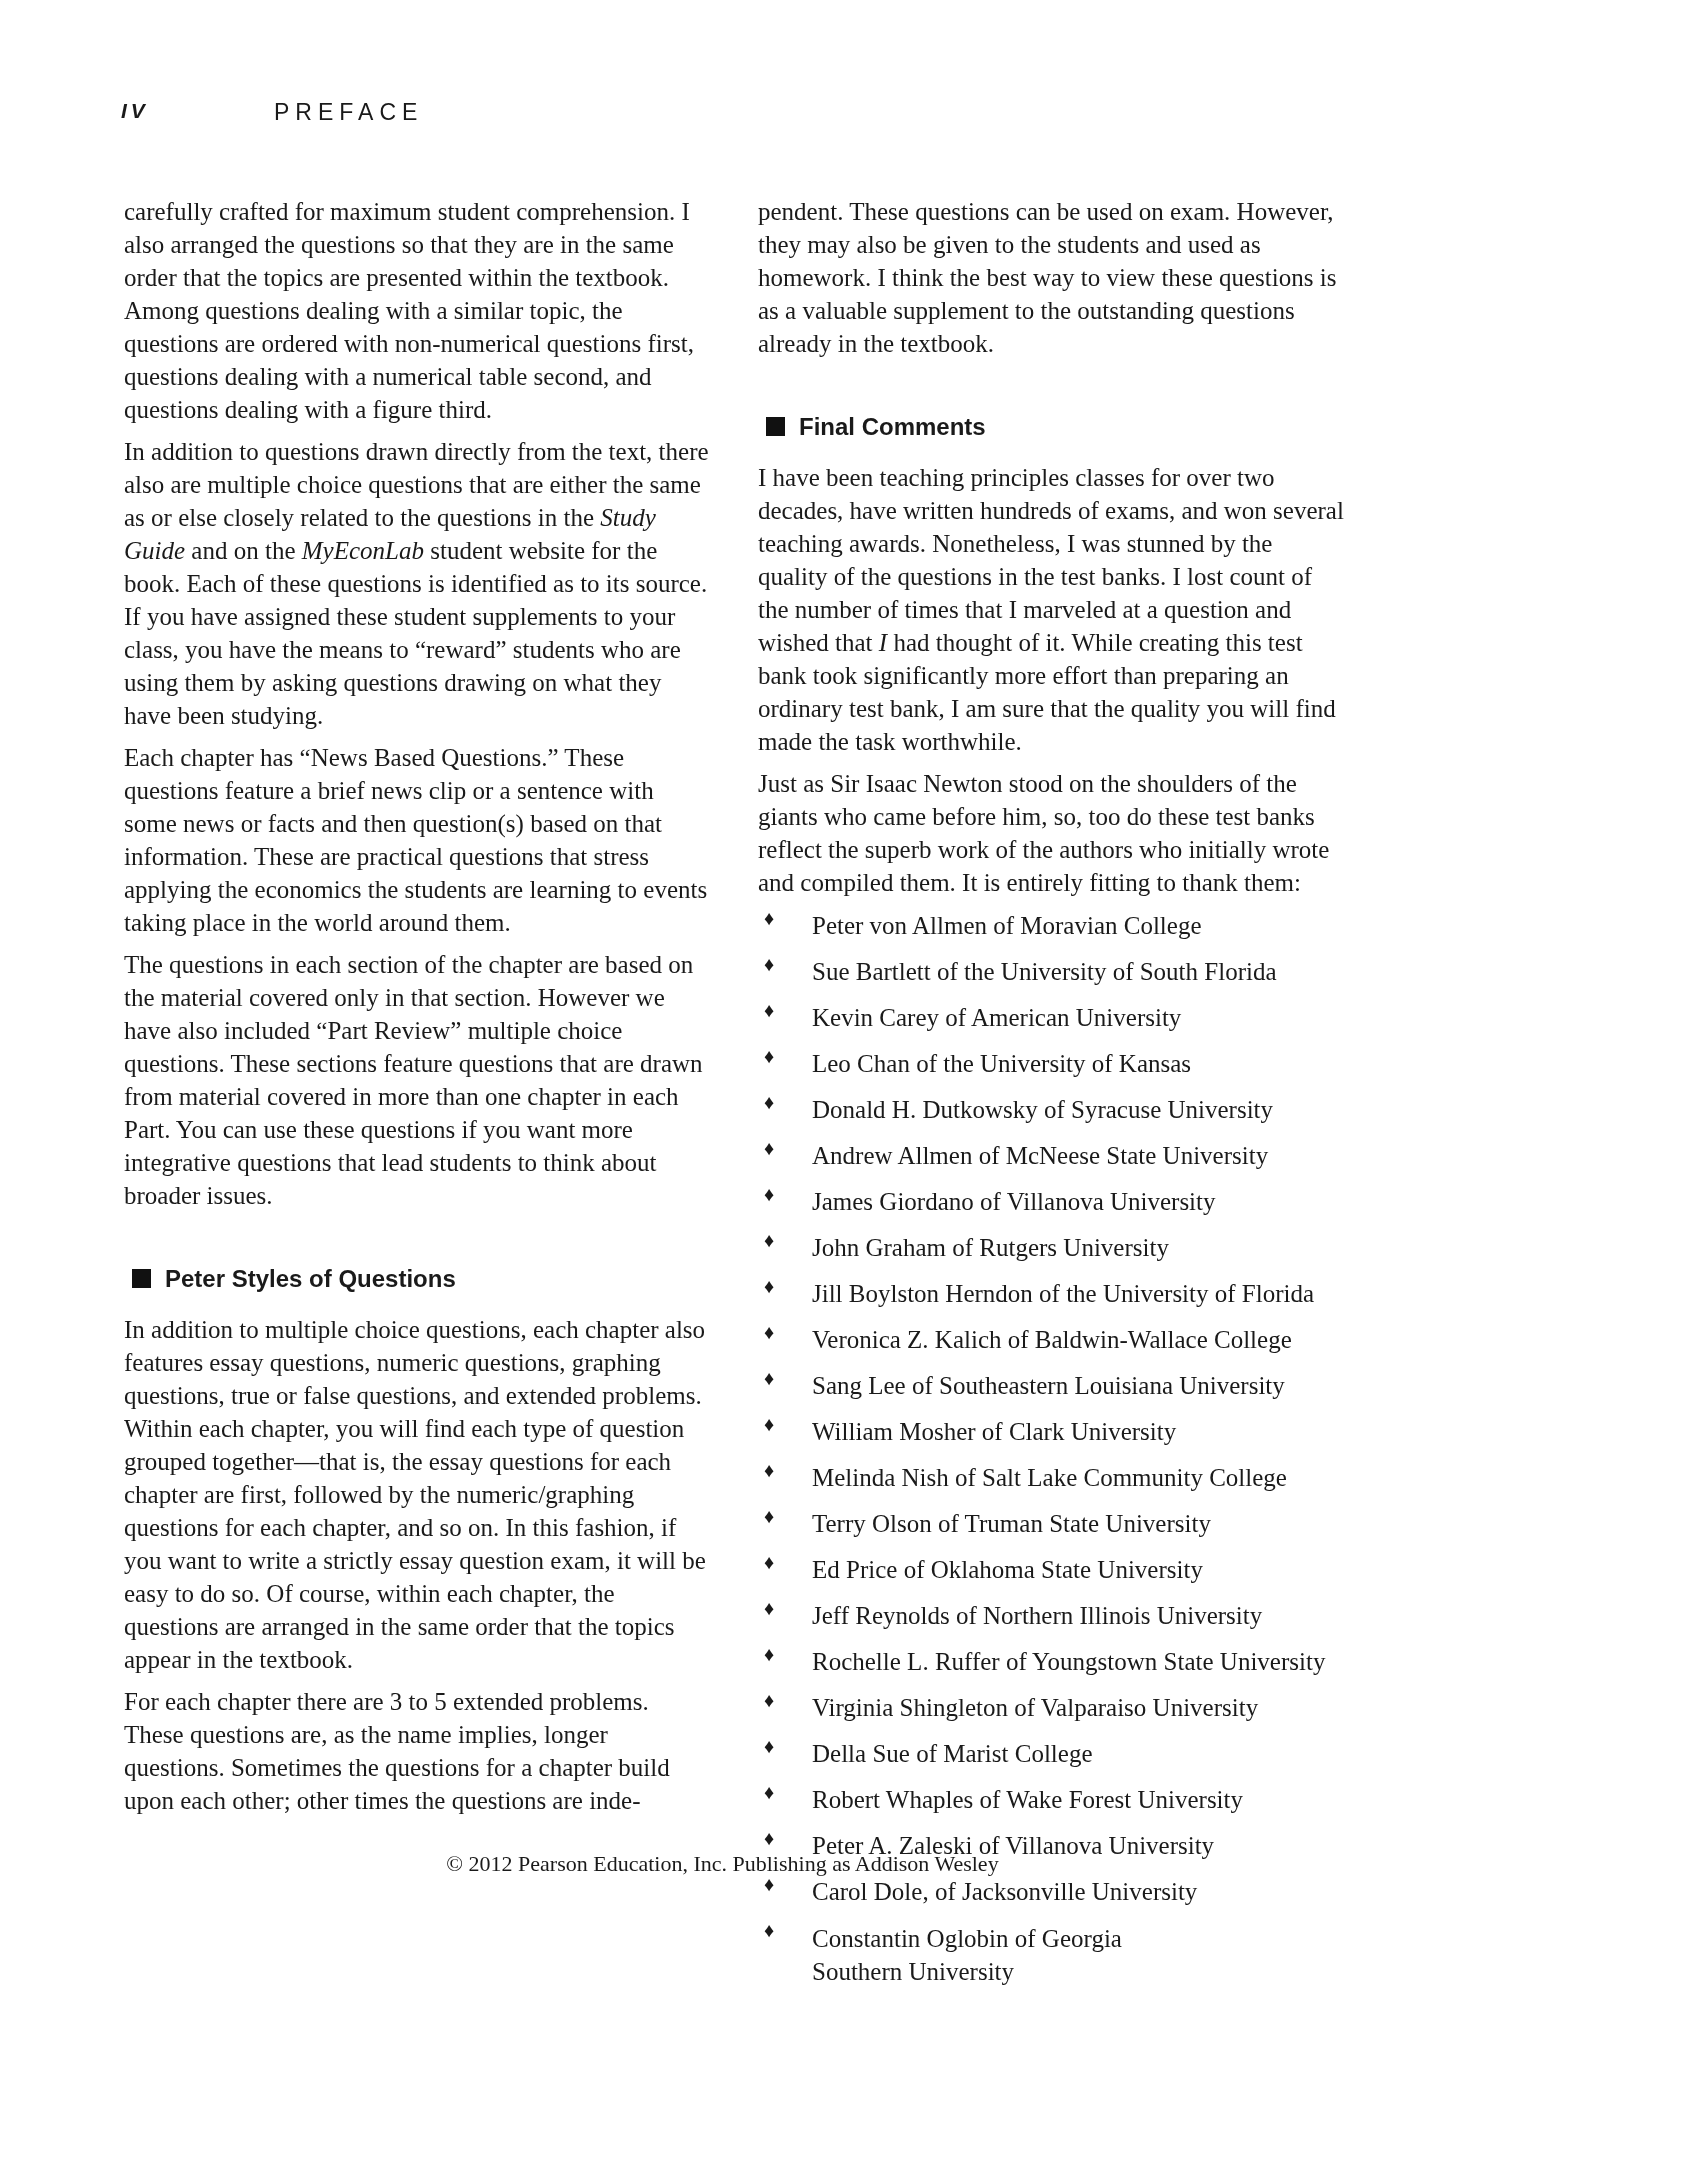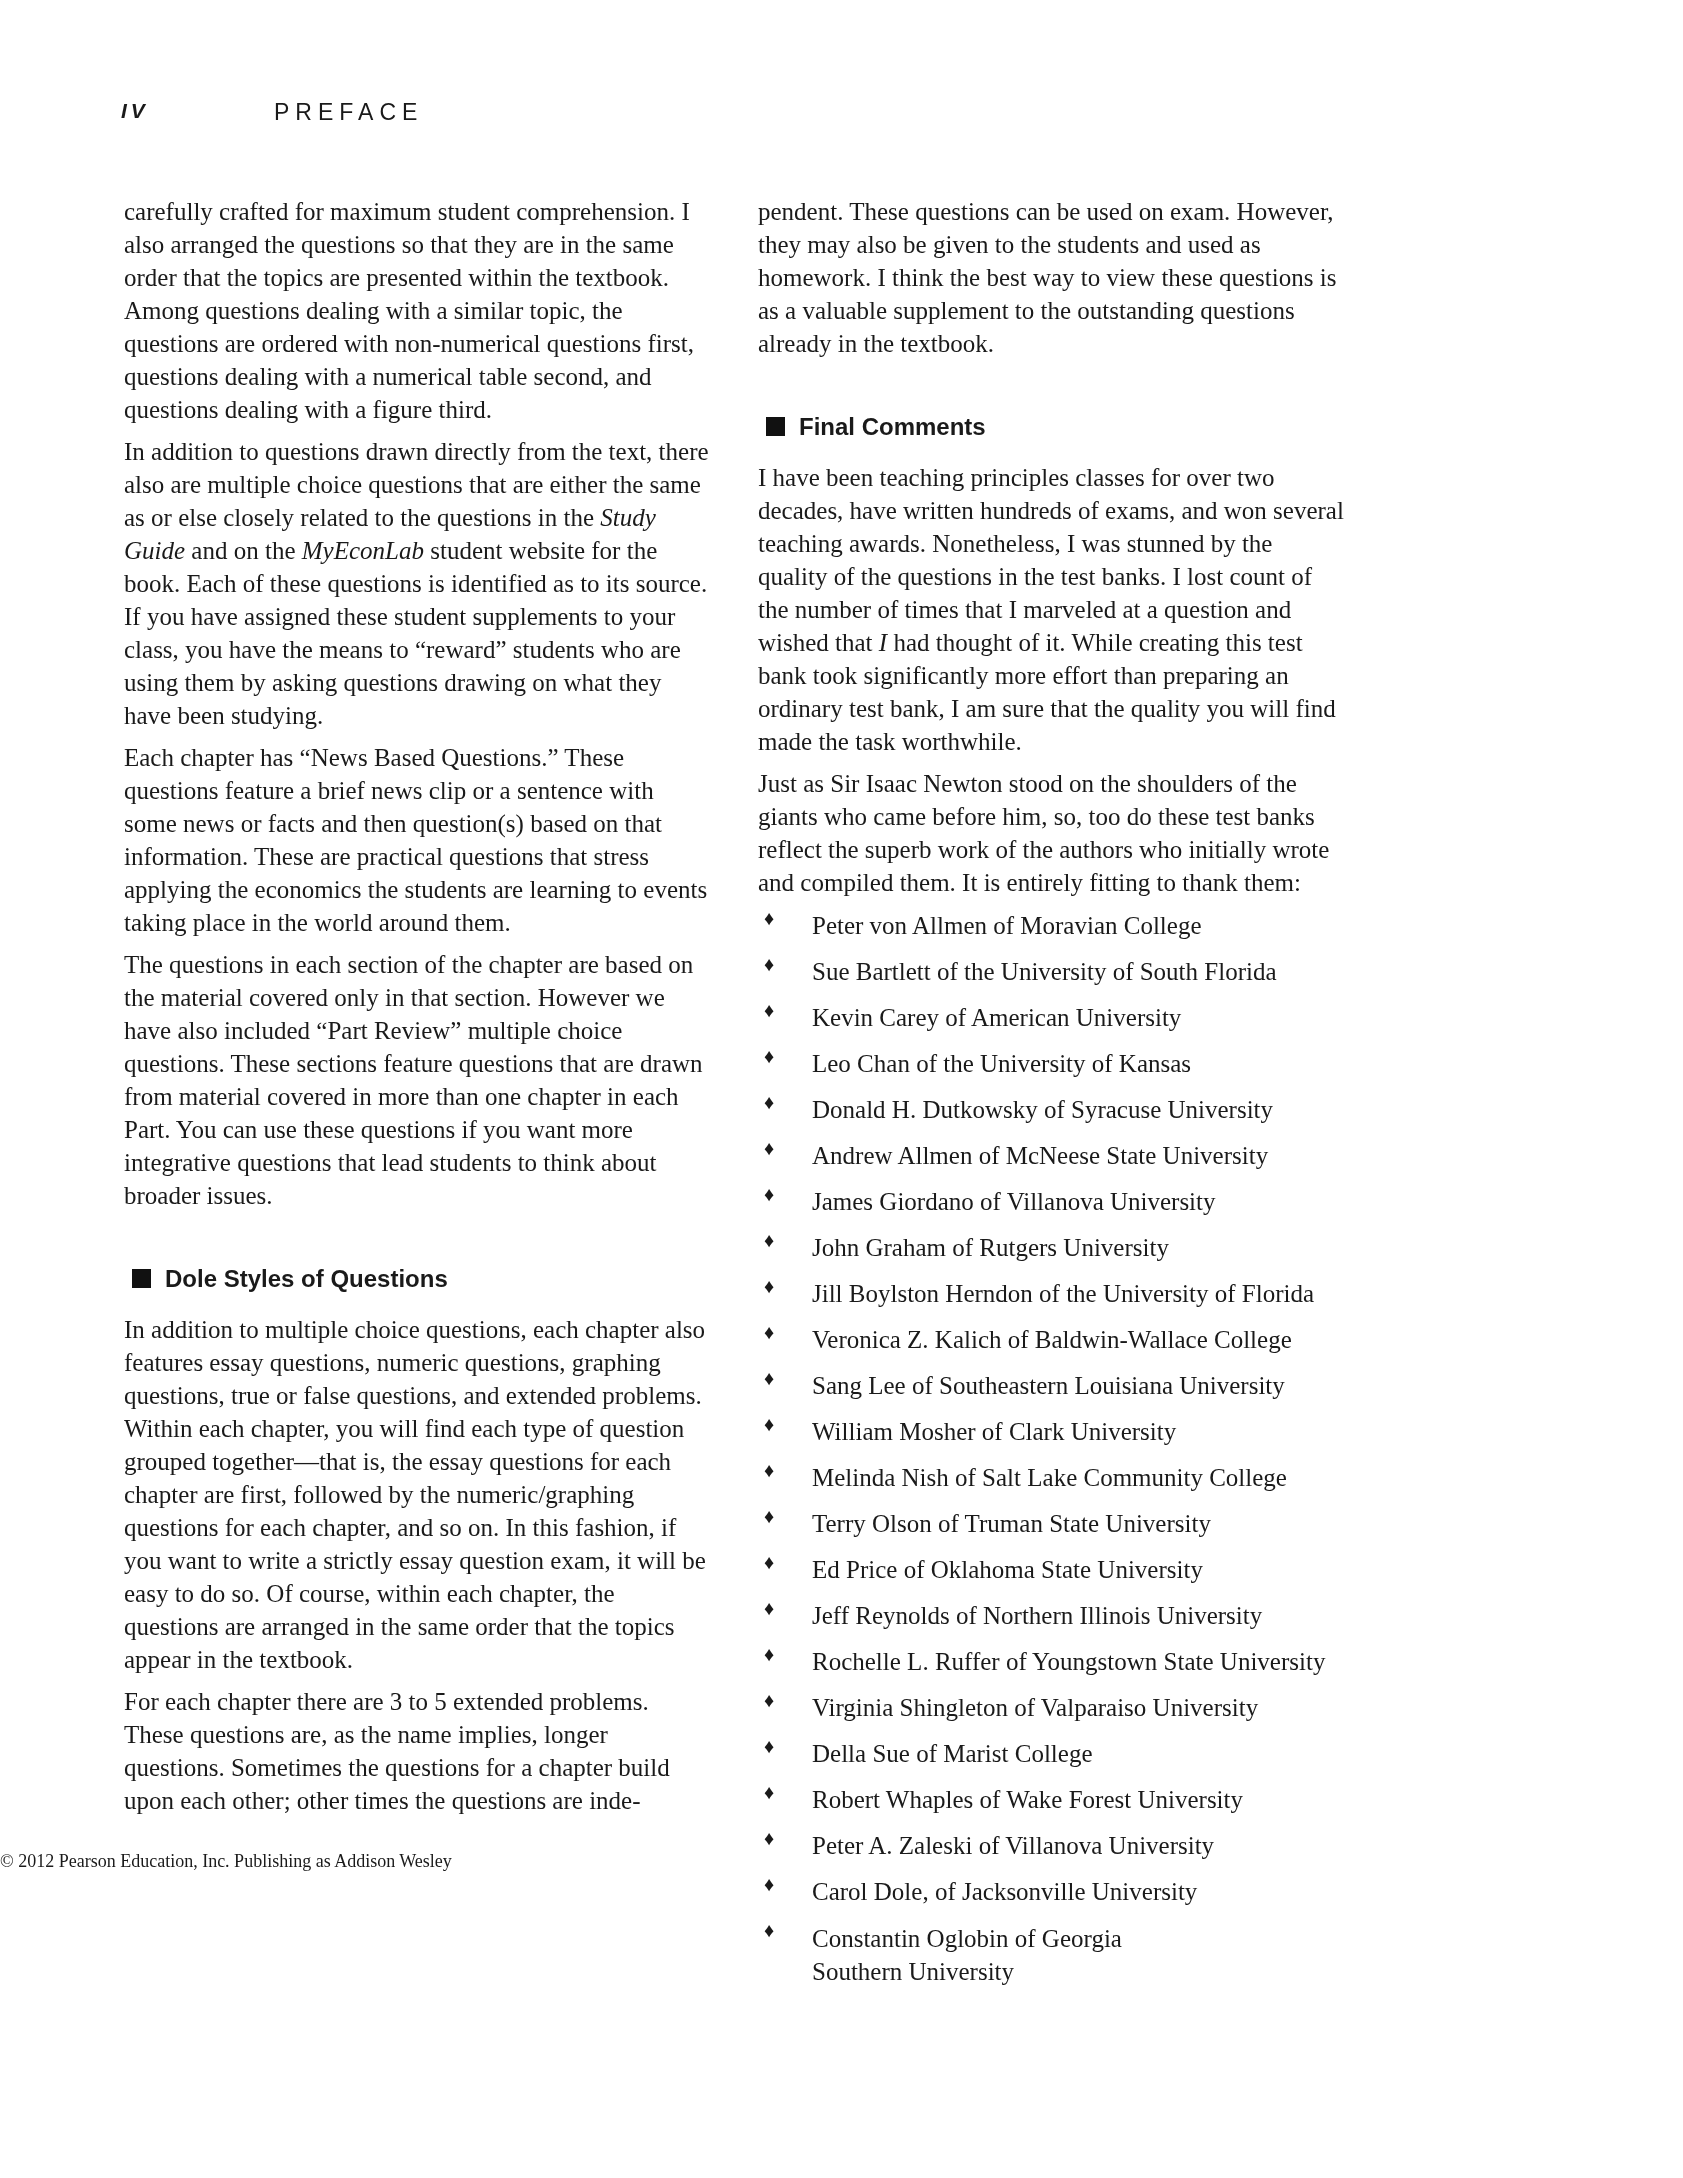--- a/index.html
+++ b/index.html
@@ -11,39 +11,39 @@
   .col.left { left:124px; }
   .col.right { left:758px; }
   .col p { margin:0 0 9px 0; }
   .heading { font-family:"Liberation Sans", sans-serif; font-weight:bold; font-size:24px; display:flex; align-items:center; margin:50px 0 18px 8px; }
   .heading .sq { display:inline-block; width:19px; height:19px; background:#111; margin-right:14px; }
   ul.thanks { list-style:none; margin:0; padding:0; }
   ul.thanks li { display:flex; line-height:38px; }
   ul.thanks li .bul { width:48px; flex:none; font-size:20px; padding-left:6px; }
   ul.thanks li .txt { flex:1;margin-top:8px; }
   ul.thanks li.wrap { line-height:33px; padding-top:3px; }
-  .footer { position:absolute; top:1851px; left:0; width:1445px; text-align:left; font-family:"Liberation Serif", serif; font-size:18px; }
+  .footer { position:absolute; top:1851px; left:0; width:1445px; text-align:center; font-family:"Liberation Serif", serif; font-size:22px; }
   i { font-style:italic; }
 </style>
 </head>
 <body>
 
 <div class="header">
   <span class="page-num">IV</span>
   <span class="running-head">PREFACE</span>
 </div>
 
 <div class="col left">
   <p>carefully crafted for maximum student comprehension. I also arranged the questions so that they are in the same order that the topics are presented within the textbook. Among questions dealing with a similar topic, the questions are ordered with non-numerical questions first, questions dealing with a numerical table second, and questions dealing with a figure third.</p>
   <p><span>In addition to questions drawn directly from the text, there also are multiple choice questions that are either the same as or else closely related to the questions in the </span><i>Study Guide</i><span> and on the </span><i>MyEconLab</i><span> student website for the book. Each of these questions is identified as to its source. If you have assigned these student supplements to your class, you have the means to “reward” students who are using them by asking questions drawing on what they have been studying.</span></p>
   <p>Each chapter has “News Based Questions.” These questions feature a brief news clip or a sentence with some news or facts and then question(s) based on that information. These are practical questions that stress applying the economics the students are learning to events taking place in the world around them.</p>
   <p>The questions in each section of the chapter are based on the material covered only in that section. However we have also included “Part Review” multiple choice questions. These sections feature questions that are drawn from material covered in more than one chapter in each Part. You can use these questions if you want more integrative questions that lead students to think about broader issues.</p>
   <div class="heading">
     <span class="sq"></span>
-    <span>Dole Styles of Questions</span>
+    <span>Peter Styles of Questions</span>
   </div>
   <p>In addition to multiple choice questions, each chapter also features essay questions, numeric questions, graphing questions, true or false questions, and extended problems. Within each chapter, you will find each type of question grouped together—that is, the essay questions for each chapter are first, followed by the numeric/graphing questions for each chapter, and so on. In this fashion, if you want to write a strictly essay question exam, it will be easy to do so. Of course, within each chapter, the questions are arranged in the same order that the topics appear in the textbook.</p>
   <p>For each chapter there are 3 to 5 extended problems. These questions are, as the name implies, longer questions. Sometimes the questions for a chapter build upon each other; other times the questions are inde-</p>
 </div>
 
 <div class="col right">
   <p>pendent. These questions can be used on exam. However, they may also be given to the students and used as homework. I think the best way to view these questions is as a valuable supplement to the outstanding questions already in the textbook.</p>
   <div class="heading">
     <span class="sq"></span>
     <span>Final Comments</span>

